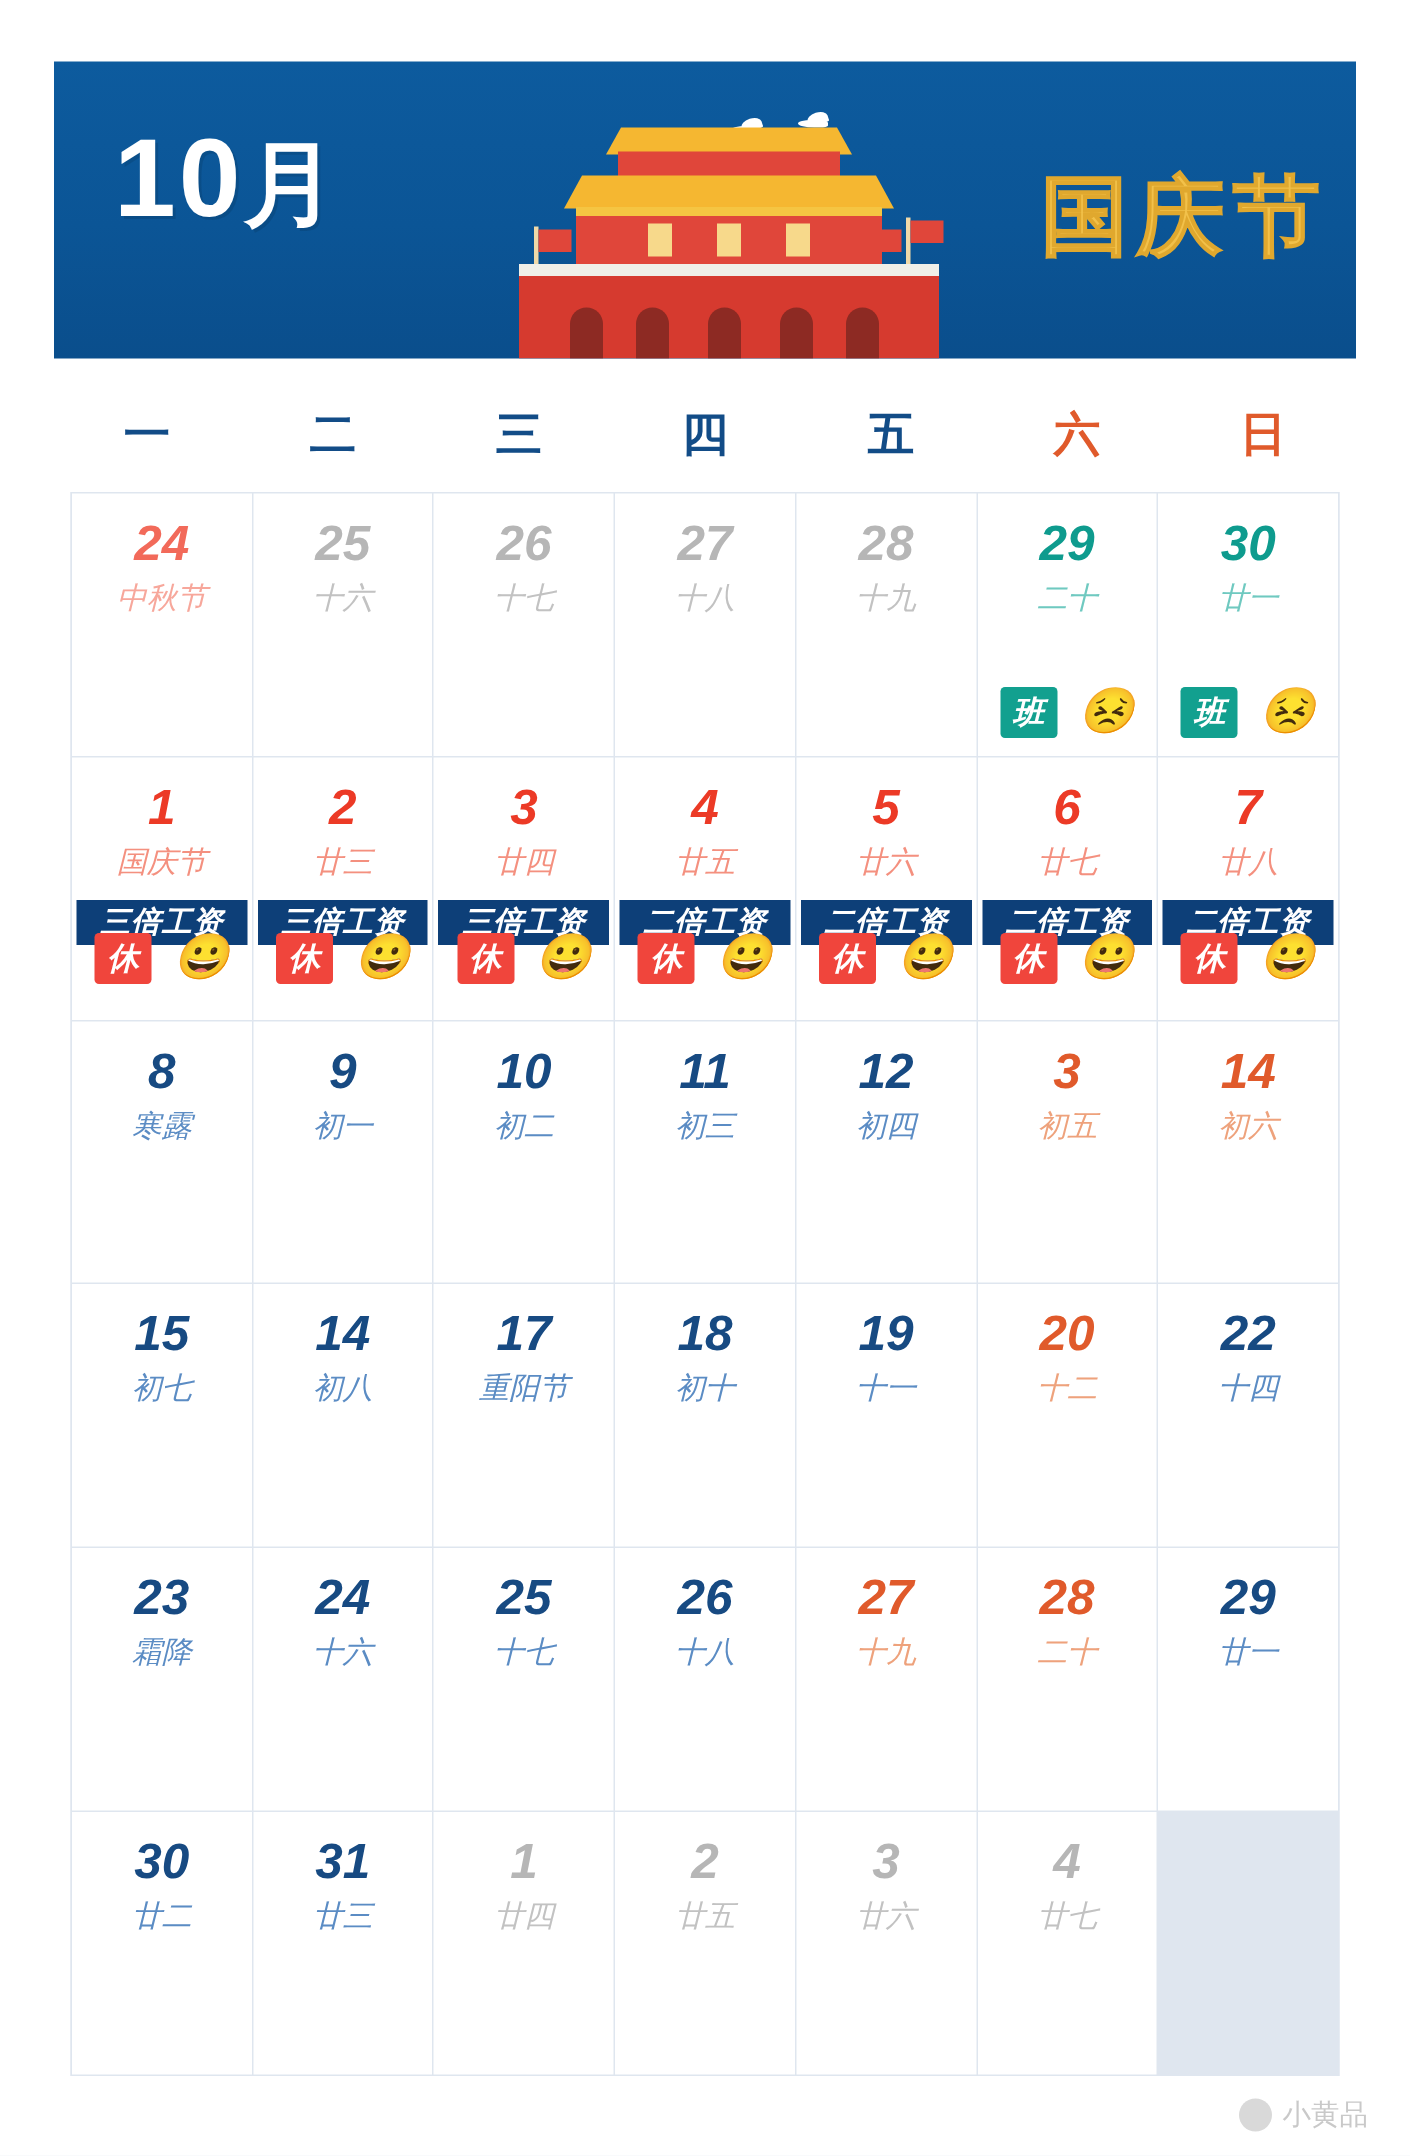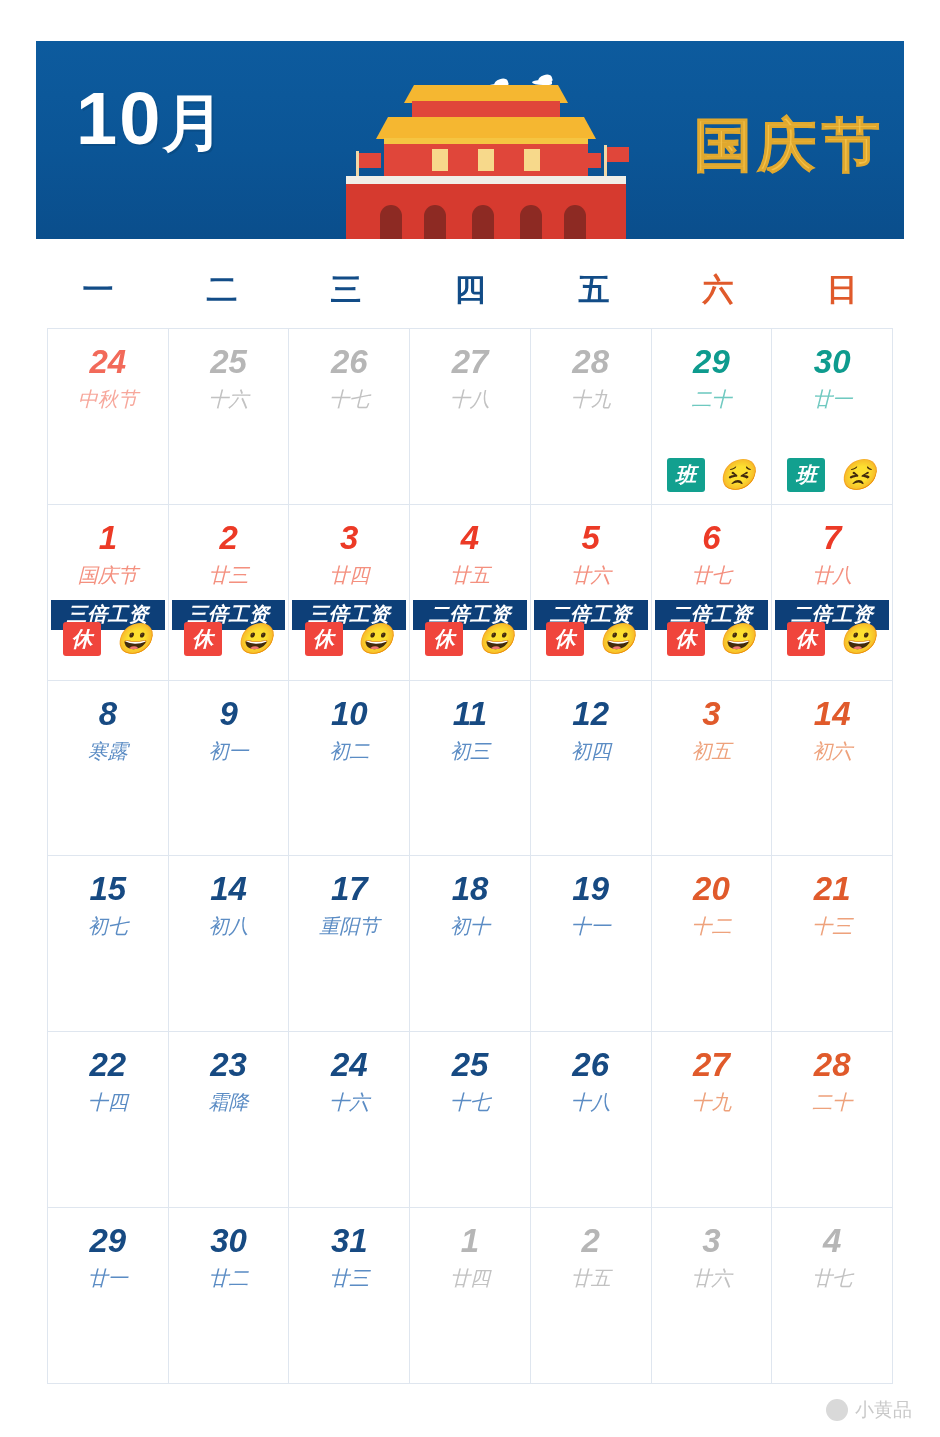--- a/index.html
+++ b/index.html
@@ -413,24 +413,20 @@
         <div class="lunar">初十</div>
       </div>
       <div class="cell c-blue">
         <div class="daynum">19</div>
         <div class="lunar">十一</div>
       </div>
       <div class="cell c-orange">
         <div class="daynum">20</div>
         <div class="lunar">十二</div>
       </div>
-      <div class="cell c-orange">
-        <div class="daynum">21</div>
-        <div class="lunar">十三</div>
-      </div>
       <div class="cell c-blue">
         <div class="daynum">22</div>
         <div class="lunar">十四</div>
       </div>
       <div class="cell c-blue">
         <div class="daynum">23</div>
         <div class="lunar">霜降</div>
       </div>
       <div class="cell c-blue">
         <div class="daynum">24</div>

